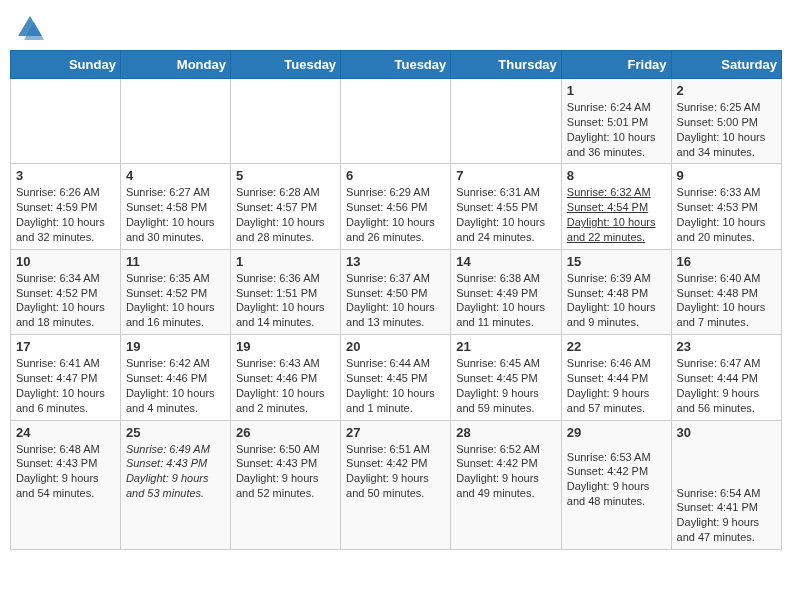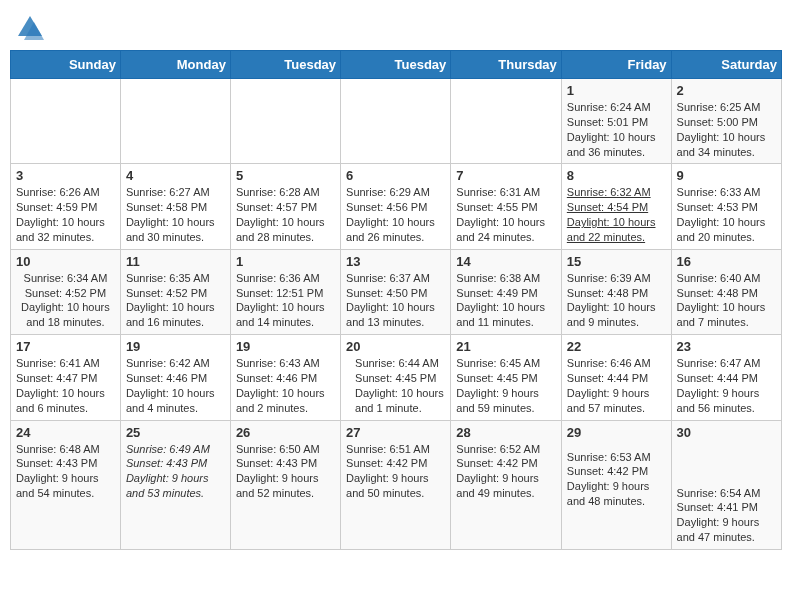--- a/index.html
+++ b/index.html
@@ -200,36 +200,36 @@
           <span class="day-num">9</span>
           <div class="cell-content" style="white-space: pre-line;">Sunrise: 6:33 AM
 Sunset: 4:53 PM
 Daylight: 10 hours
 and 20 minutes.</div>
         </td>
       </tr>
       <tr>
         <td>
           <span class="day-num">10</span>
-          <div class="cell-content" style="white-space: pre-line; text-align: center;">Sunrise: 6:34 AM
+          <div class="cell-content" style="white-space: pre-line;">Sunrise: 6:34 AM
 Sunset: 4:52 PM
 Daylight: 10 hours
 and 18 minutes.</div>
         </td>
         <td>
           <span class="day-num">11</span>
           <div class="cell-content" style="white-space: pre-line;">Sunrise: 6:35 AM
 Sunset: 4:52 PM
 Daylight: 10 hours
 and 16 minutes.</div>
         </td>
         <td>
           <span class="day-num">1</span>
           <div class="cell-content" style="white-space: pre-line;">Sunrise: 6:36 AM
-Sunset: 12:51 PM
+Sunset: 1:51 PM
 Daylight: 10 hours
 and 14 minutes.</div>
         </td>
         <td>
           <span class="day-num">13</span>
           <div class="cell-content" style="white-space: pre-line;">Sunrise: 6:37 AM
 Sunset: 4:50 PM
 Daylight: 10 hours
 and 13 minutes.</div>
         </td>
@@ -272,21 +272,21 @@
         </td>
         <td>
           <span class="day-num">19</span>
           <div class="cell-content" style="white-space: pre-line;">Sunrise: 6:43 AM
 Sunset: 4:46 PM
 Daylight: 10 hours
 and 2 minutes.</div>
         </td>
         <td>
           <span class="day-num">20</span>
-          <div class="cell-content" style="white-space: pre-line; margin-left: 9px;">Sunrise: 6:44 AM
+          <div class="cell-content" style="white-space: pre-line;">Sunrise: 6:44 AM
 Sunset: 4:45 PM
 Daylight: 10 hours
 and 1 minute.</div>
         </td>
         <td>
           <span class="day-num">21</span>
           <div class="cell-content" style="white-space: pre-line;">Sunrise: 6:45 AM
 Sunset: 4:45 PM
 Daylight: 9 hours
 and 59 minutes.</div>

